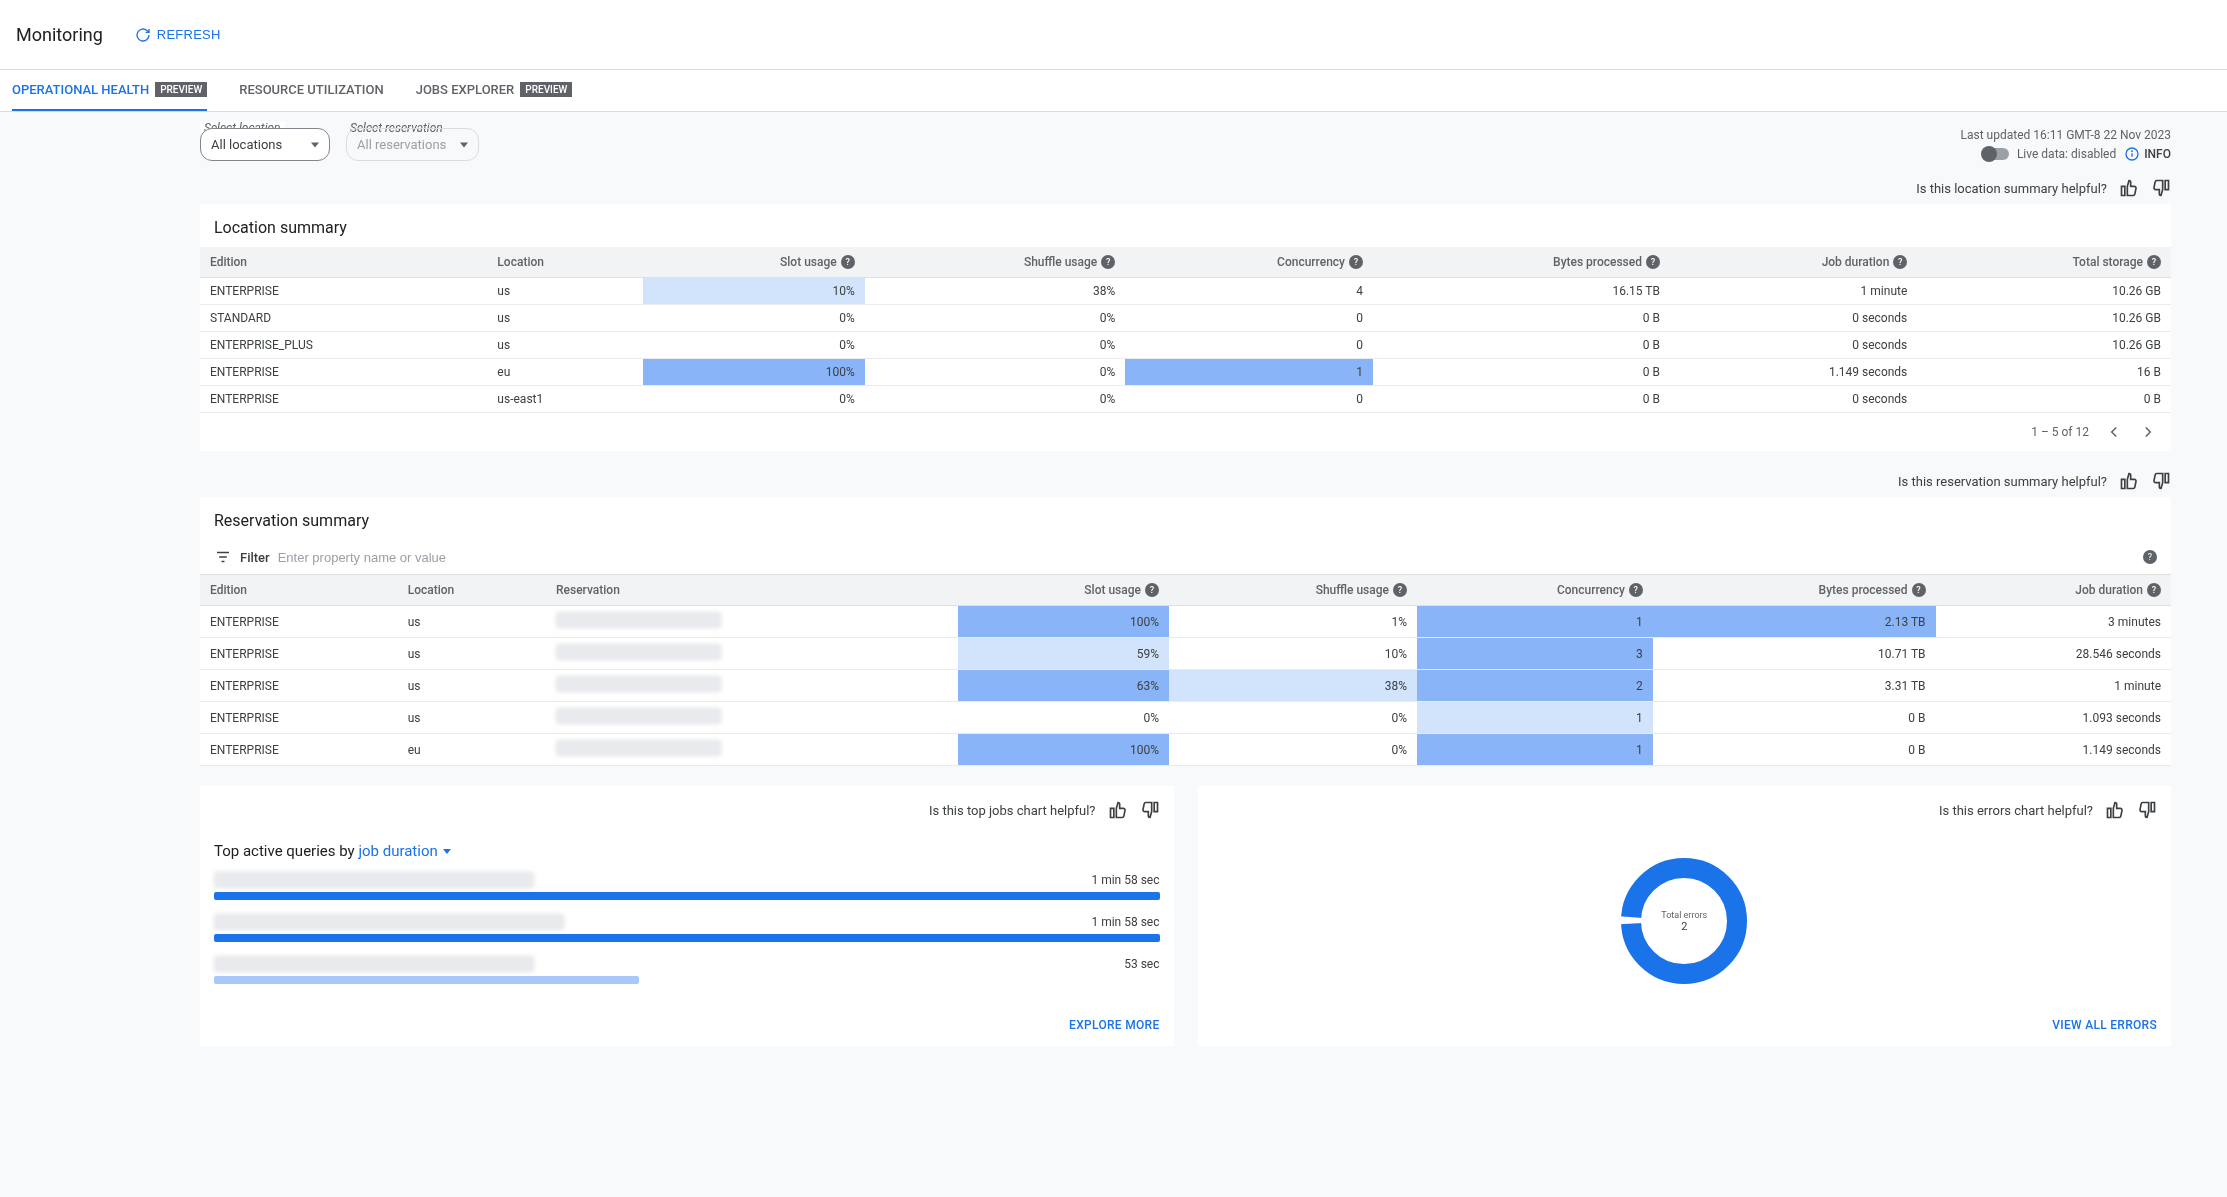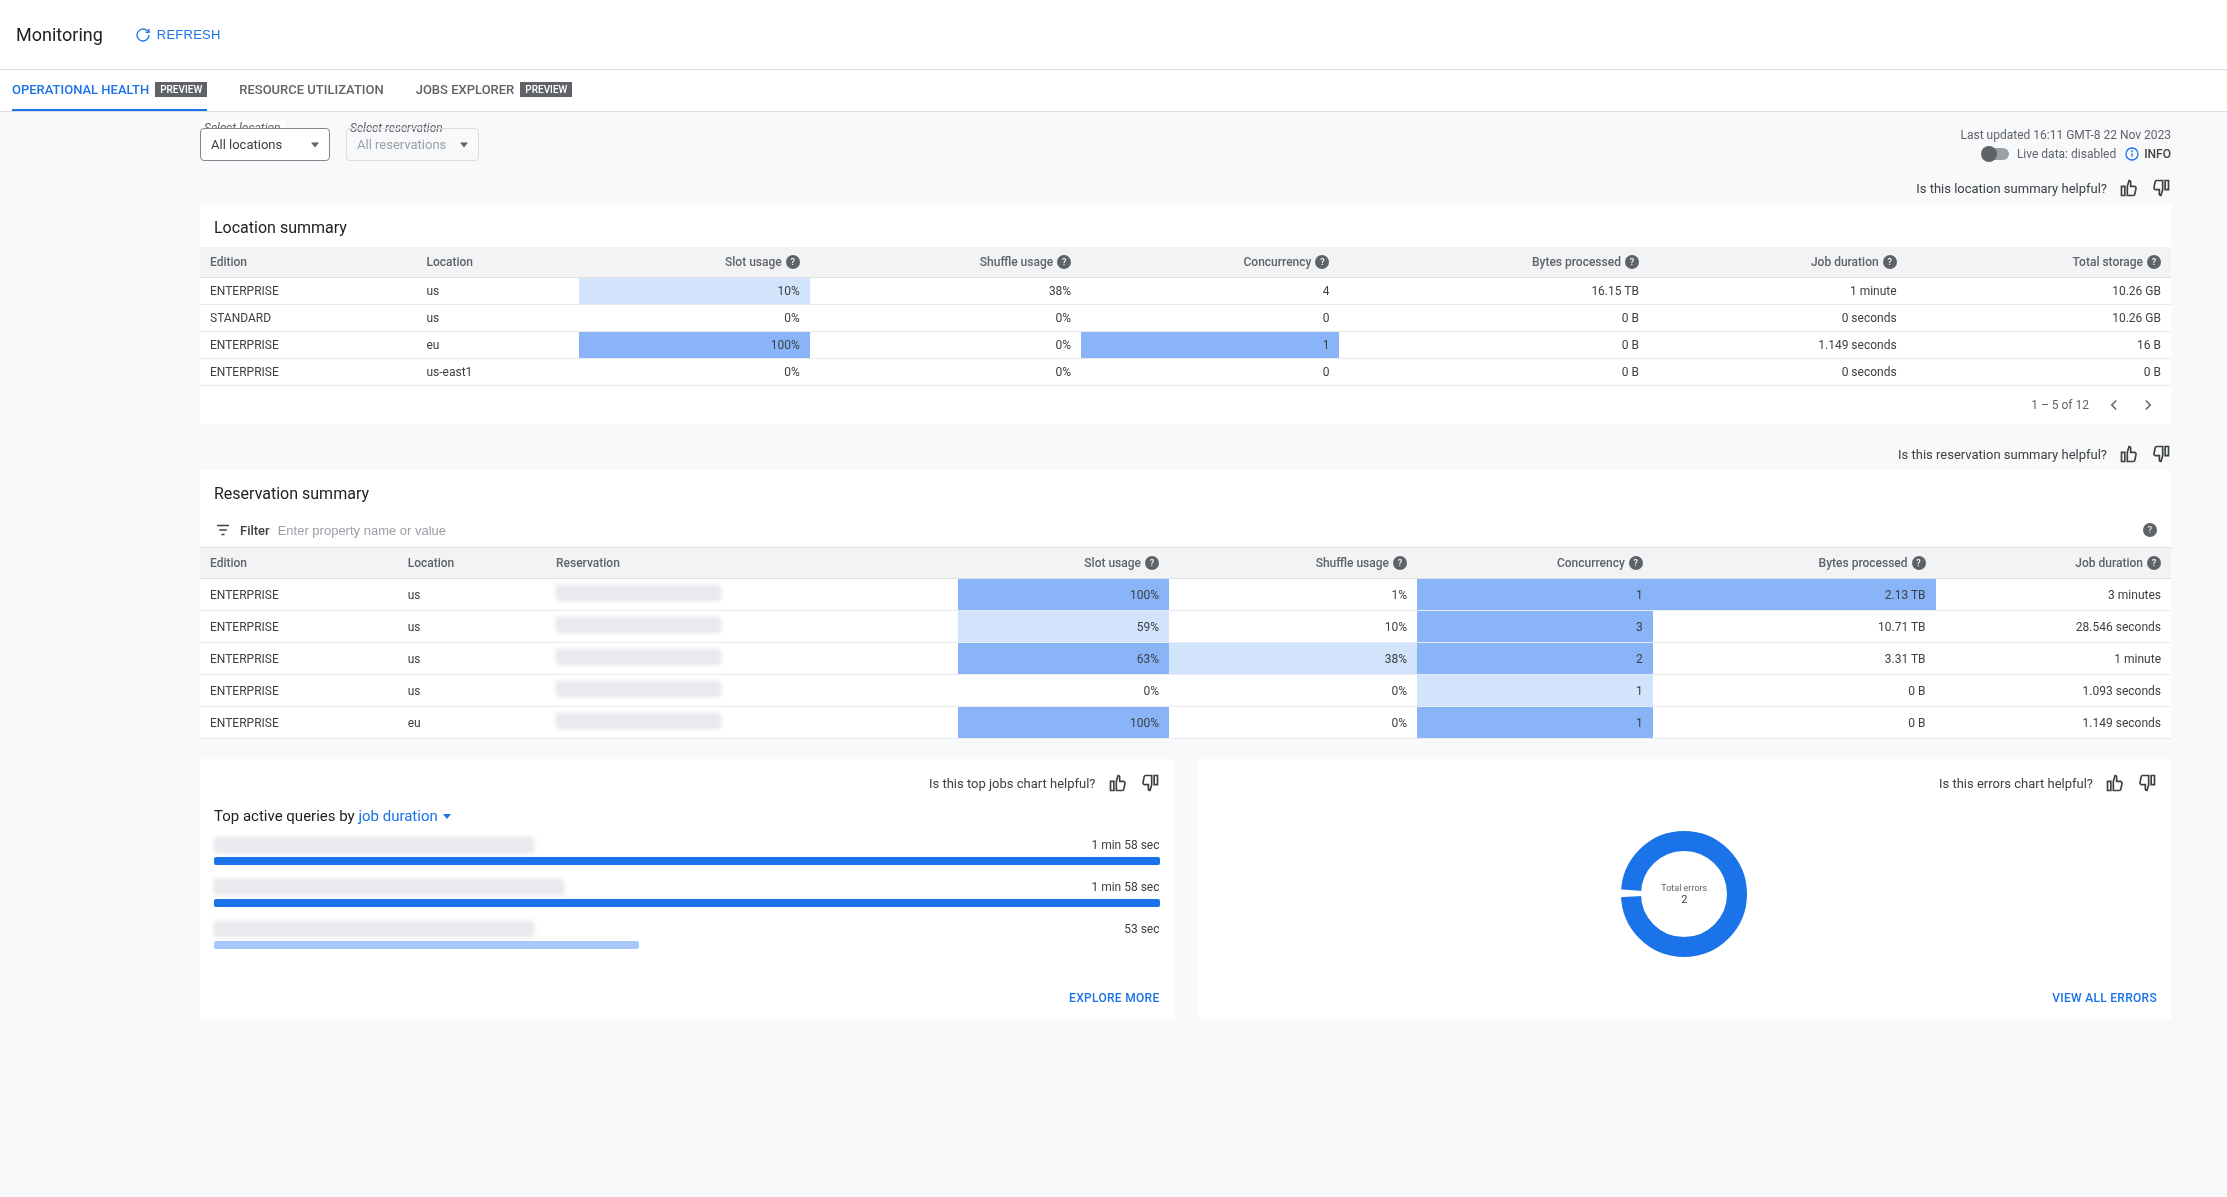--- a/index.html
+++ b/index.html
@@ -14,21 +14,21 @@
 .tab { padding: 12px 0; font-size: 13px; font-weight: 500; color: #5f6368; cursor: pointer; display: inline-flex; align-items: center; gap: 6px; border-bottom: 2px solid transparent; }
 .tab.active { color: #1a73e8; border-bottom-color: #1a73e8; }
 .badge { background: #5f6368; color: #fff; font-size: 10px; padding: 2px 5px; border-radius: 0; font-weight: 500; }
 
 .main-area { padding: 16px 56px 24px 200px; }
 
 .filter-row { display: flex; align-items: flex-start; justify-content: space-between; margin-bottom: 16px; }
 .filter-left { display: flex; gap: 16px; }
 .select-wrap { position: relative; }
 .select-label { position: absolute; top: -7px; left: 0; background: #fff; padding: 0 4px; font-size: 12px; color: #5f6368; font-style: italic; }
-.select-box { border: 1px solid #80868b; border-radius: 4px; padding: 8px 32px 8px 10px; min-width: 130px; font-size: 13px; cursor: pointer; background: #fff; position: relative; }
+.select-box { border: 1px solid #80868b; border-radius: 12px; padding: 8px 32px 8px 10px; min-width: 130px; font-size: 13px; cursor: pointer; background: #fff; position: relative; }
 .select-box.disabled { border-color: #dadce0; color: #9aa0a6; background: transparent; }
 .select-box::after { content: ""; position: absolute; right: 10px; top: 50%; transform: translateY(-50%); border-left: 4px solid transparent; border-right: 4px solid transparent; border-top: 5px solid #5f6368; }
 
 .right-meta { text-align: right; font-size: 12px; color: #5f6368; }
 .live-row { display: flex; align-items: center; justify-content: flex-end; gap: 8px; margin-top: 4px; }
 .toggle { width: 26px; height: 12px; background: #9aa0a6; border-radius: 10px; position: relative; }
 .toggle::after { content: ""; position: absolute; width: 16px; height: 16px; background: #5f6368; border-radius: 50%; top: -2px; left: -2px; }
 .info-link { display: inline-flex; align-items: center; gap: 4px; color: #404040; font-weight: 500; cursor: pointer; }
 .info-link svg { width: 16px; height: 16px; }
 
@@ -180,20 +180,30 @@
             <td>STANDARD</td>
             <td>us</td>
             <td class="rt">0%</td>
             <td class="rt">0%</td>
             <td class="rt">0</td>
             <td class="rt">0 B</td>
             <td class="rt">0 seconds</td>
             <td class="rt">10.26 GB</td>
           </tr>
           <tr>
+            <td>ENTERPRISE_PLUS</td>
+            <td>us</td>
+            <td class="rt">0%</td>
+            <td class="rt">0%</td>
+            <td class="rt">0</td>
+            <td class="rt">0 B</td>
+            <td class="rt">0 seconds</td>
+            <td class="rt">10.26 GB</td>
+          </tr>
+          <tr>
             <td>ENTERPRISE</td>
             <td>eu</td>
             <td class="rt heat-cell"><div class="heat-bg" style="background:#8ab4f8"></div><span class="heat-val">100%</span></td>
             <td class="rt">0%</td>
             <td class="rt heat-cell"><div class="heat-bg" style="background:#8ab4f8"></div><span class="heat-val">1</span></td>
             <td class="rt">0 B</td>
             <td class="rt">1.149 seconds</td>
             <td class="rt">16 B</td>
           </tr>
           <tr>
@@ -304,21 +314,21 @@
             <td class="rt heat-cell"><div class="heat-bg" style="background:#8ab4f8"></div><span class="heat-val">1</span></td>
             <td class="rt">0 B</td>
             <td class="rt">1.149 seconds</td>
           </tr>
         </tbody>
     </table>
   </div>
 
   <div class="cards-row">
     <div class="card">
-      <div class="feedback-row" style="margin:0 0 8px">
+      <div class="feedback-row" style="margin:0 0 16px">
         <span>Is this top jobs chart helpful?</span>
         <svg class="thumb" viewBox="0 0 24 24" fill="none" stroke="currentColor" stroke-width="2">
             <path d="M7 10v11H3V10h4zm3 11h7a2 2 0 0 0 2-1.6l1.4-7A2 2 0 0 0 18.4 10H14V5a2 2 0 0 0-2-2l-2 7v11z"></path>
           </svg>
         <svg class="thumb" viewBox="0 0 24 24" fill="none" stroke="currentColor" stroke-width="2">
             <path d="M17 14V3h4v11h-4zm-3-11H7a2 2 0 0 0-2 1.6l-1.4 7A2 2 0 0 0 5.6 14H10v5a2 2 0 0 0 2 2l2-7V3z"></path>
           </svg>
       </div>
       <div class="card-title">
         <span>Top active queries by </span><span class="link-inline">job duration</span>

